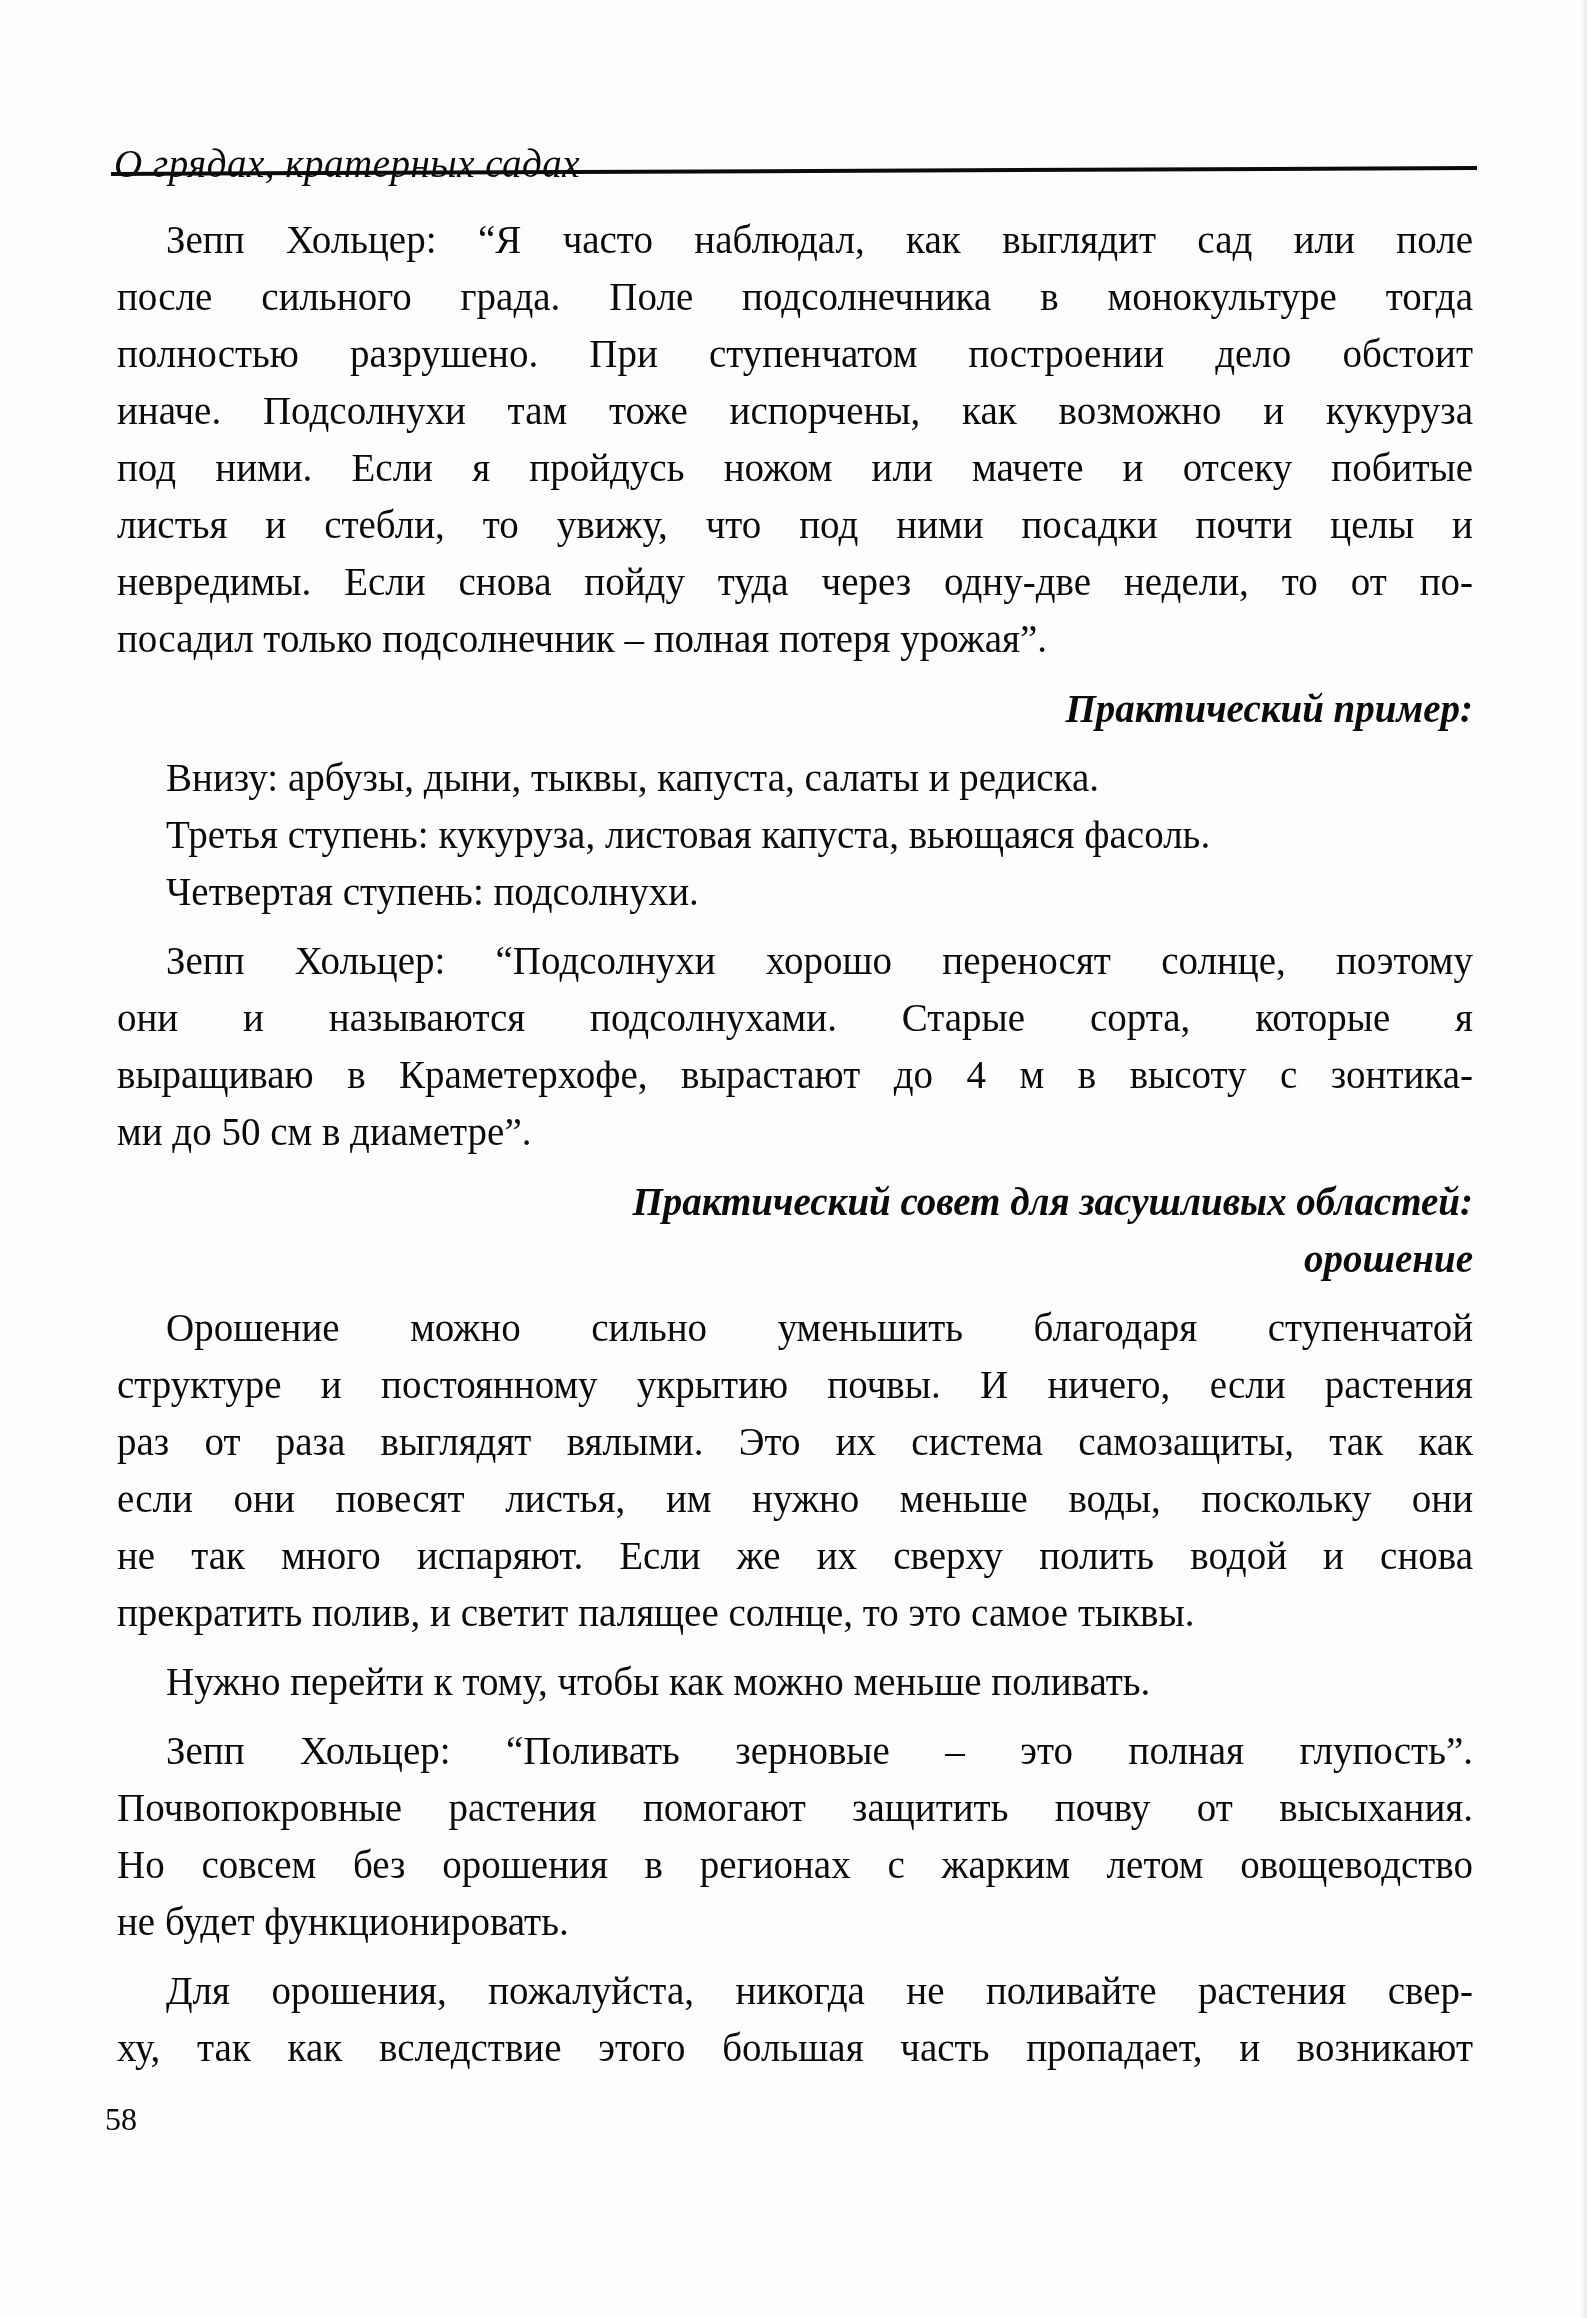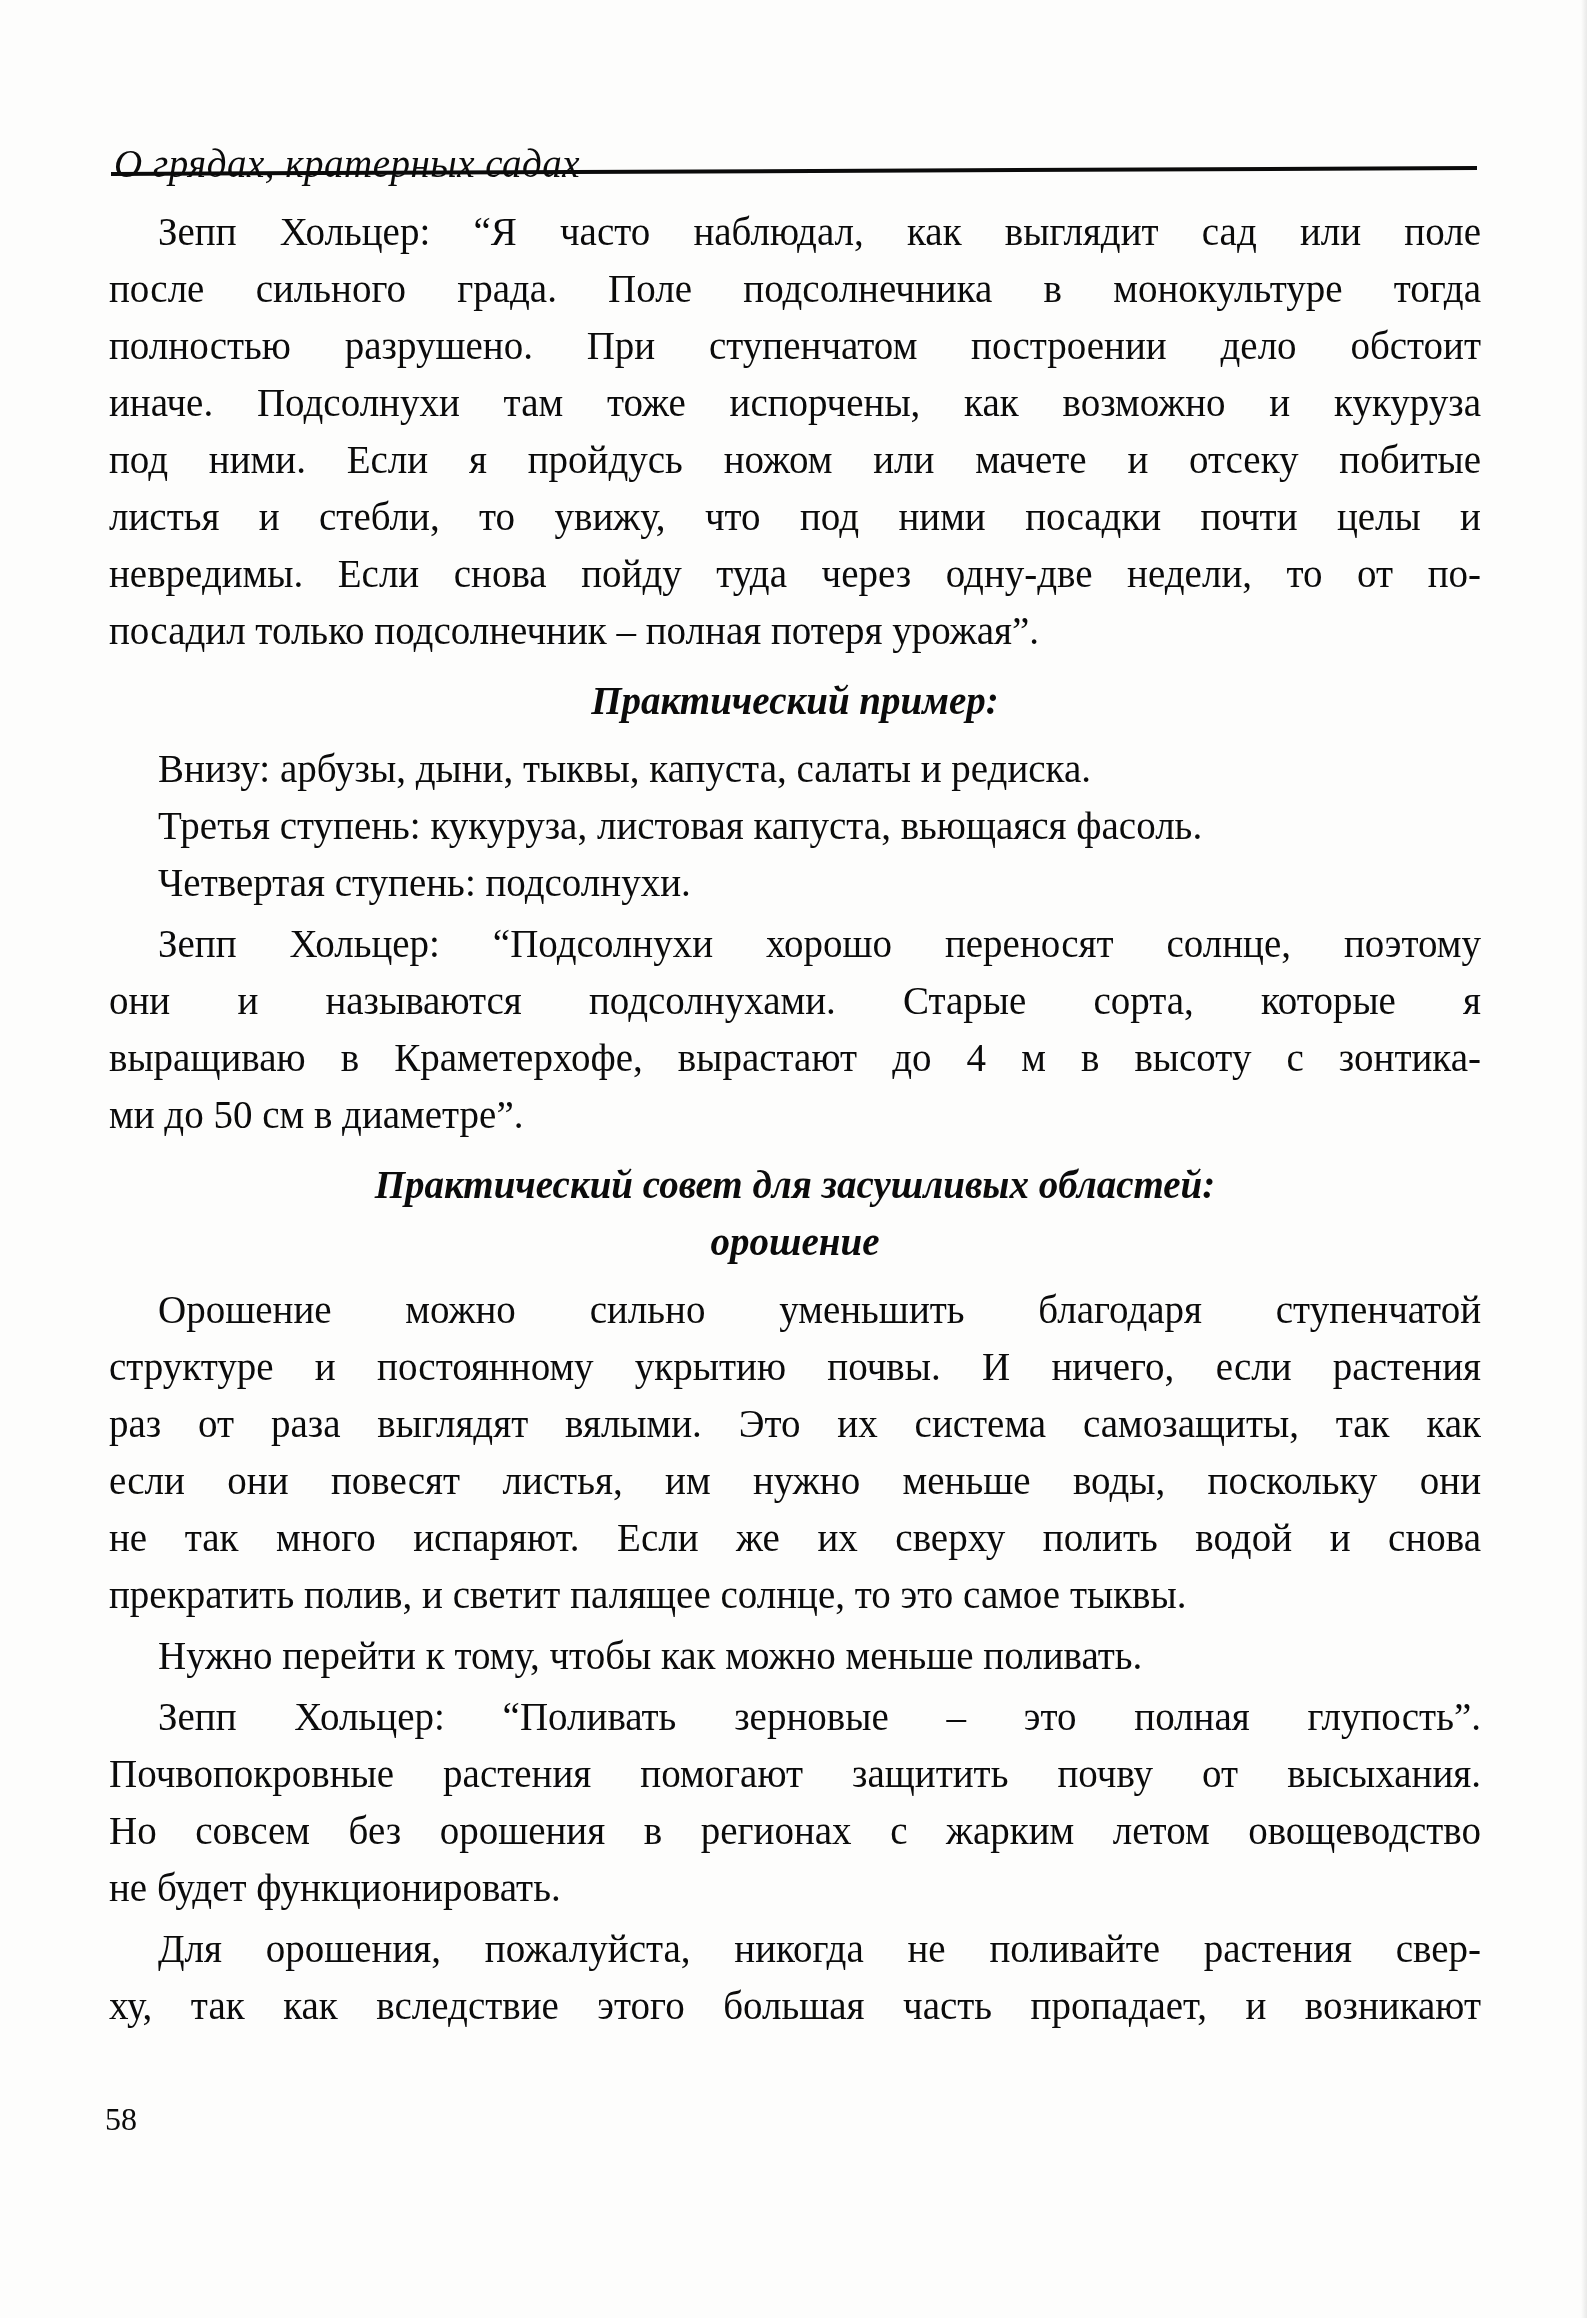--- a/index.html
+++ b/index.html
@@ -37,23 +37,23 @@
     transform: rotate(-0.25deg);
   }
   .content {
     position: absolute;
     left: 105px;
     top: 199px;
     width: 1380px;
     font-size: 39px;
     line-height: 57px;
   }
-  .block { margin: 4px; }
+  .block { margin: 12px; }
   .block.heading {
-    text-align: center;
+    text-align: right;
     font-weight: bold;
     font-style: italic;
     margin-top: 13px;
     margin-bottom: 11.2px;
   }
   .line { white-space: normal; }
   .line.fill {
     text-align: justify;
     text-align-last: justify;
   }

